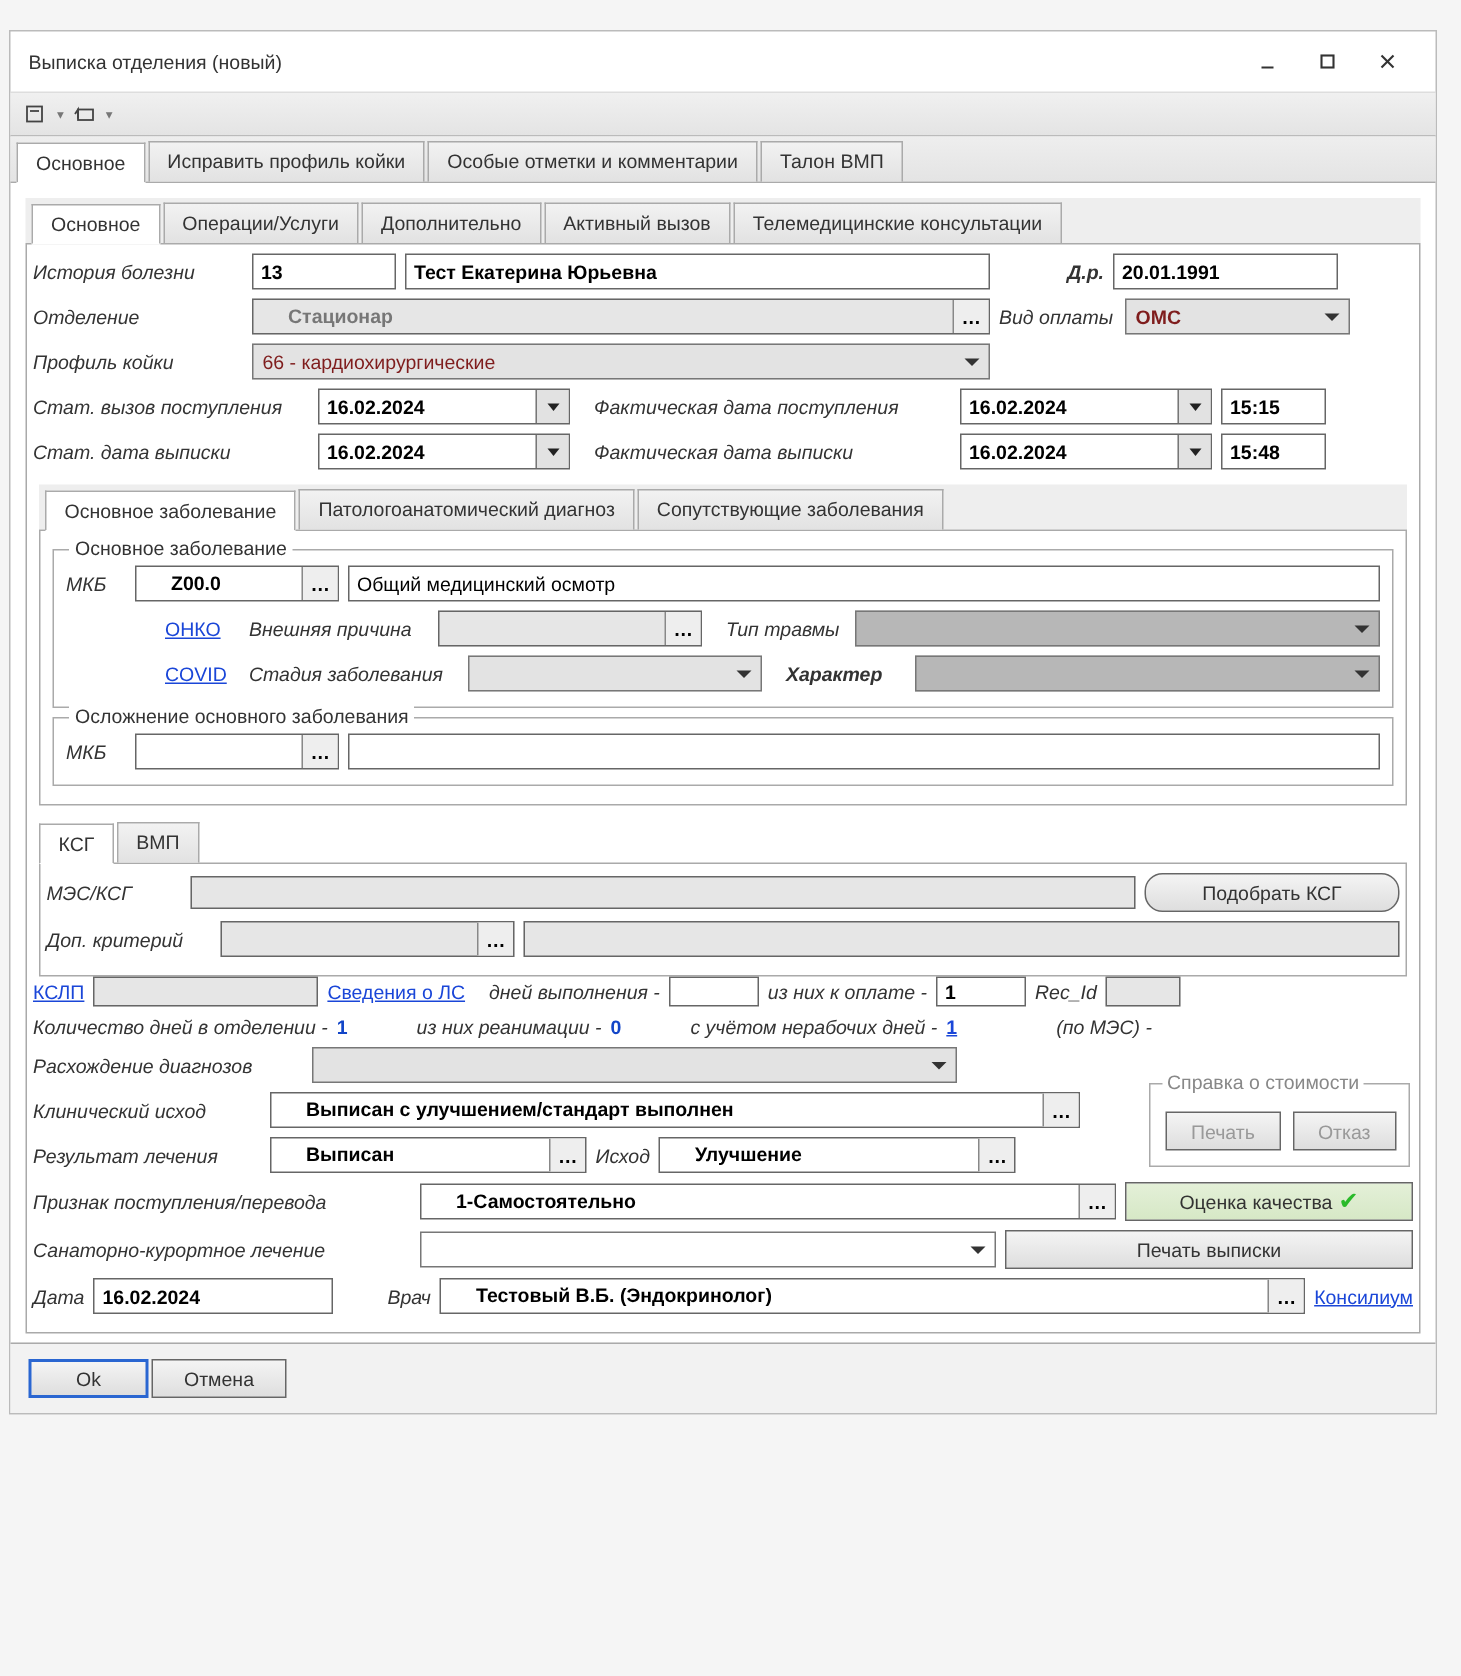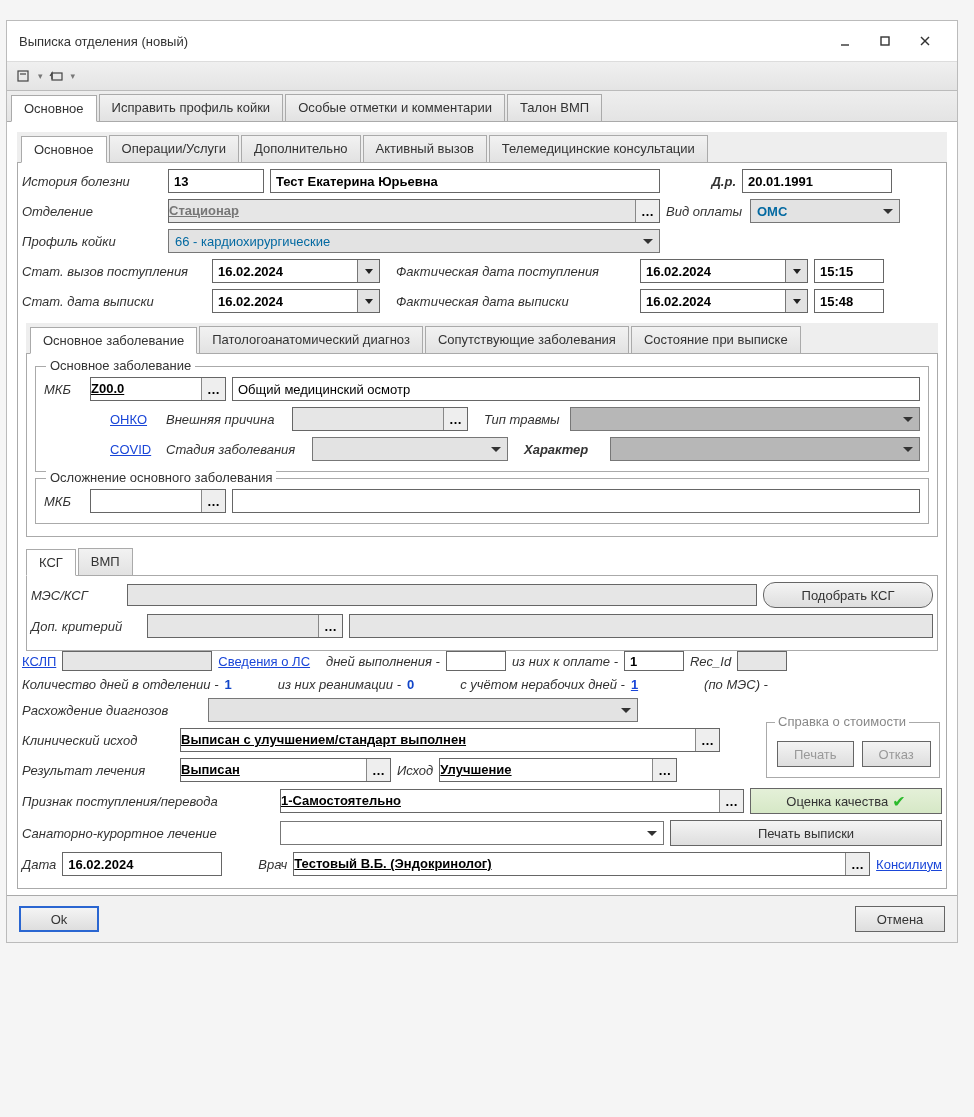--- a/index.html
+++ b/index.html
@@ -122,21 +122,21 @@
   }
   .combo {
     border: 1px solid #777;
     height: 24px;
     display: flex;
     align-items: center;
     padding: 0 2px 0 6px;
     background: #e3e3e3;
     justify-content: space-between;
   }
-  .combo .combo-val { flex: 1; font-weight: bold; color: #0369a1; }
+  .combo .combo-val { flex: 1; font-weight: bold; color: #7f1d1d; }
   .combo .combo-val.normal { font-weight: normal; }
   .combo-btn {
     width: 18px; height: 100%;
     display:flex;align-items:center;justify-content:center;
   }
   .date-picker {
     border: 1px solid #666;
     height: 24px;
     display: flex;
     align-items: center;
@@ -196,37 +196,37 @@
   }
   .btn.rounded { border-radius: 12px; }
   .btn.disabled { color:#999; }
   .btn.primary { border: 2px solid #2a66d1; }
 
   .bottom-bar {
     border-top: 1px solid #aaa;
     background: #f2f2f2;
     padding: 10px 12px;
     display: flex;
-    justify-content: space-between;
-    gap: 14px;
+    justify-content: flex-start;
+    gap: 2px;
   }
 
   .num-emph { color: #1245c8; font-weight: bold; }
 
   .checkmark { color: #2aba2a; font-size: 16px; margin-left: 4px; }
 
   .field-with-btn {
     border: 1px solid #666;
     display: flex;
     height: 24px;
     background: #fff;
     align-items: stretch;
     font-weight: bold;
   }
-  .field-with-btn > span:first-child { flex:1; padding: 3px 0; text-decoration: underline; }
+  .field-with-btn > span:first-child { flex:1; padding: 3px 23px; }
   .small-tabs {
     display: flex;
     margin: 8px 4px 0 4px;
   }
 </style>
 </head>
 <body>
 
 <div class="outer-bg">
 
@@ -355,21 +355,20 @@
                 <span style="border-left:4px solid transparent;border-right:4px solid transparent;border-top:5px solid #222;"></span>
               </span>
           </div>
           <div class="text-input" style="width:70px">15:48</div>
         </div>
 
         <div class="tabs sub" style="margin-top:10px;">
           <div class="tab active">Основное заболевание</div>
           <div class="tab">Патологоанатомический диагноз</div>
           <div class="tab">Сопутствующие заболевания</div>
-          <div class="tab">Состояние при выписке</div>
         </div>
         <div class="inner-tab-panel" style="border-top:1px solid #aaa;">
           <div class="fieldset">
             <div class="fieldset-legend">Основное заболевание</div>
             <div class="row">
               <span class="lbl" style="width:40px">МКБ</span>
               <div class="field-with-btn" style="width:136px">
                 <span>Z00.0</span>
                 <span class="embed-btn">…</span>
               </div>

